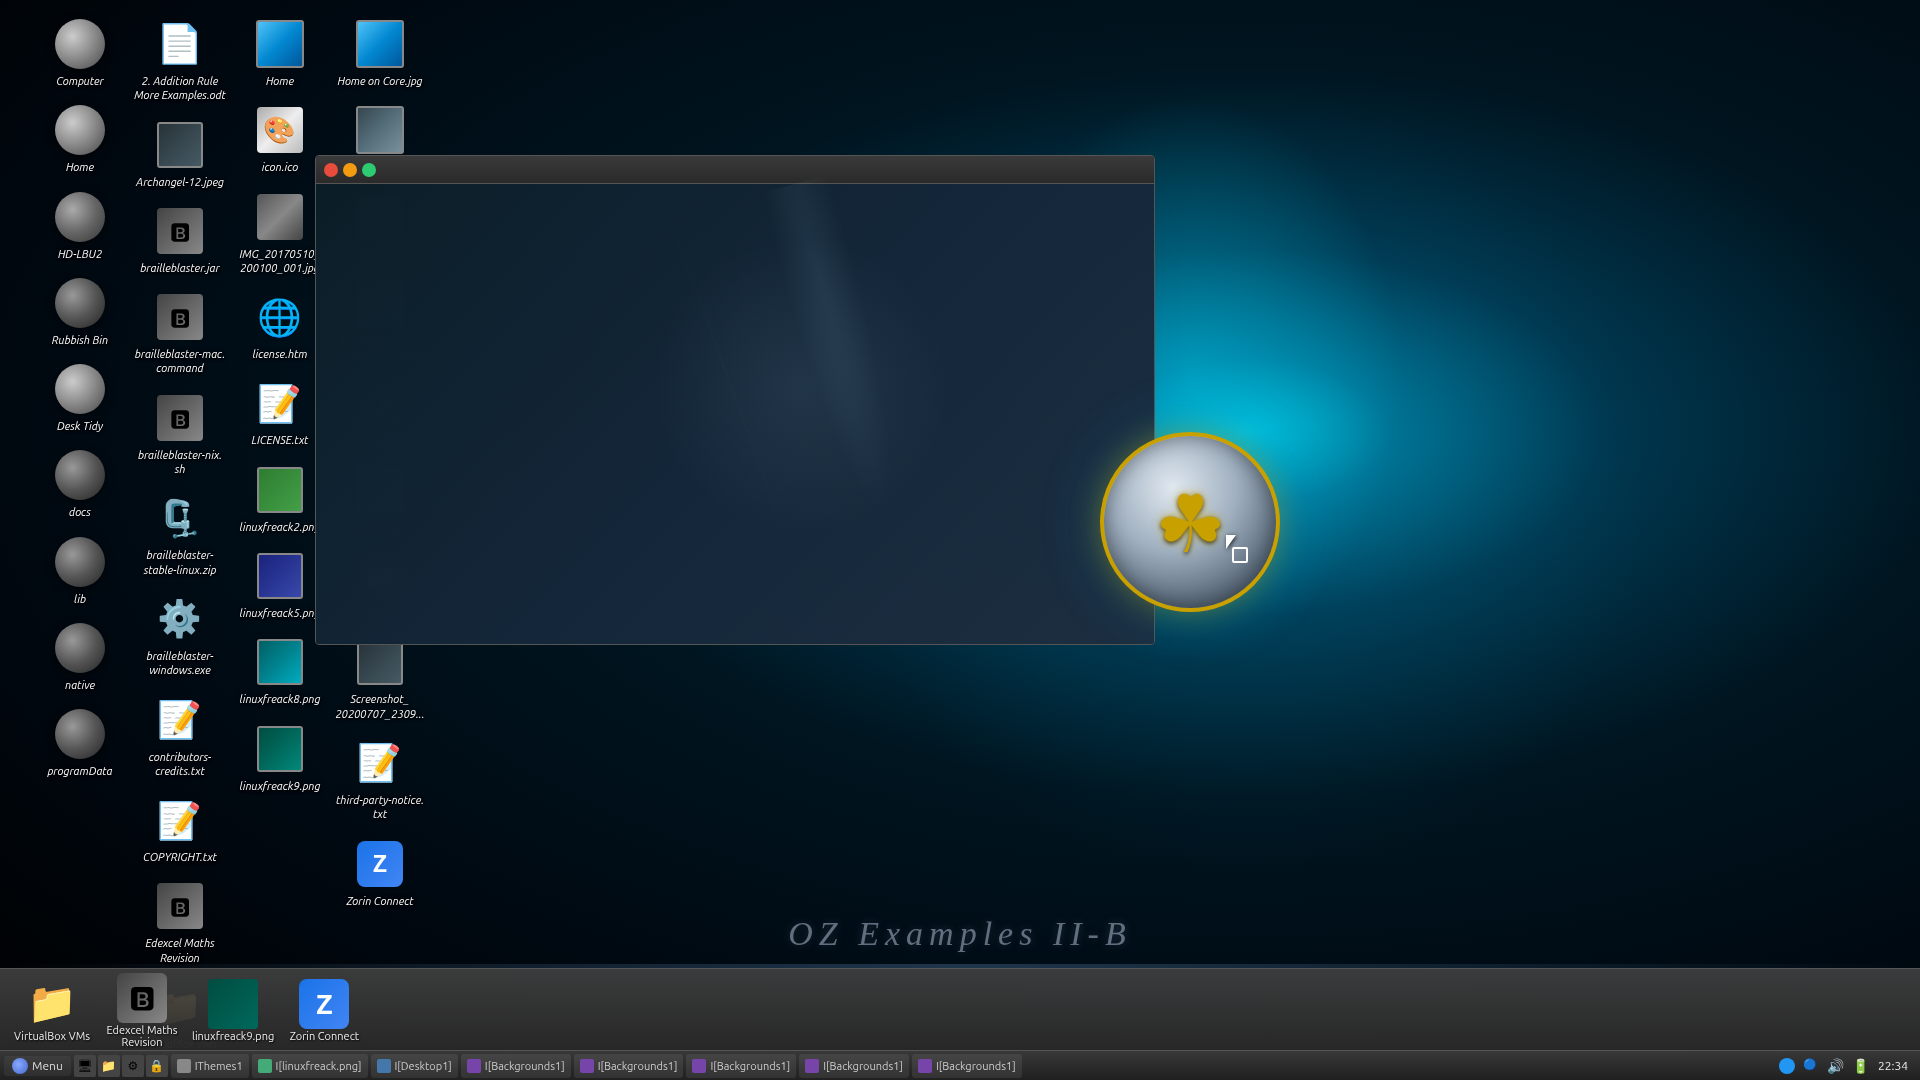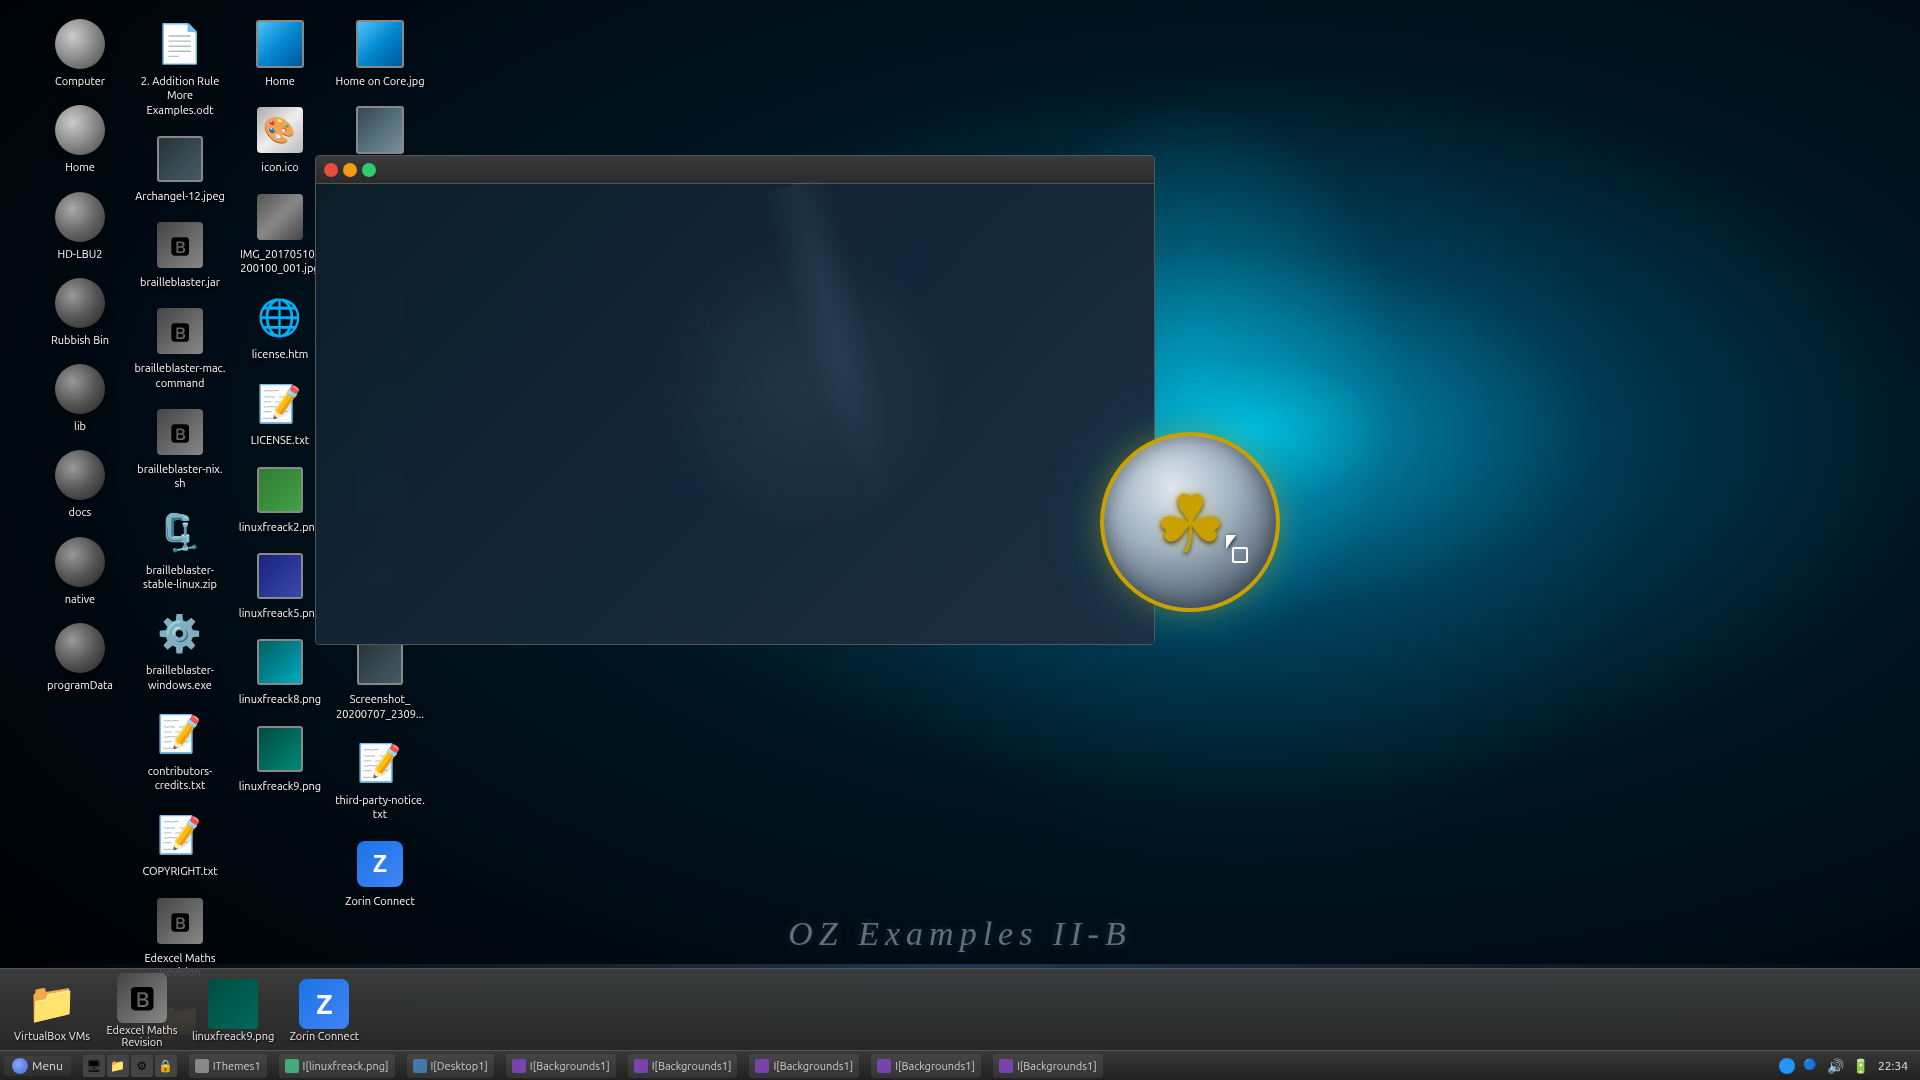--- a/index.html
+++ b/index.html
@@ -62,20 +62,21 @@
       font-size: 36px;
       margin-bottom: 4px;
     }
     .desktop-icon .icon-label {
       font-size: 11px;
       color: #fff;
       text-align: center;
       text-shadow: 1px 1px 2px #000, 0 0 4px #000;
       word-break: break-word;
       line-height: 1.3;
+      font-style: italic;
     }
 
     
     .col-1 { left: 30px; top: 10px; }
     .col-2 { left: 130px; top: 10px; }
     .col-3 { left: 230px; top: 10px; }
     .col-4 { left: 330px; top: 10px; }
 
     
     .sphere-icon {
@@ -143,21 +144,21 @@
       position: absolute;
       bottom: 0;
       left: 0;
       right: 0;
       height: 30px;
       background: linear-gradient(180deg, #383838, #202020);
       z-index: 200;
       display: flex;
       align-items: center;
       padding: 0 4px;
-      gap: 12px;
+      gap: 3px;
       border-top: 1px solid #555;
     }
     .tb-menu {
       display: flex;
       align-items: center;
       gap: 4px;
       padding: 2px 8px;
       background: rgba(255,255,255,0.05);
       border-radius: 3px;
       cursor: pointer;
@@ -383,29 +384,35 @@
       <span class="icon-label">HD-LBU2</span>
     </div>
     <div class="desktop-icon">
       <div class="icon-img">
         <div class="sphere-icon-dark"></div>
       </div>
       <span class="icon-label">Rubbish Bin</span>
     </div>
     <div class="desktop-icon">
       <div class="icon-img">
+        <div class="sphere-icon"></div>
+      </div>
+      <span class="icon-label">Desk Tidy</span>
+    </div>
+    <div class="desktop-icon">
+      <div class="icon-img">
         <div class="sphere-icon-dark"></div>
       </div>
+      <span class="icon-label">docs</span>
+    </div>
+    <div class="desktop-icon">
+      <div class="icon-img">
+        <div class="sphere-icon-dark"></div>
+      </div>
       <span class="icon-label">lib</span>
-    </div>
-    <div class="desktop-icon">
-      <div class="icon-img">
-        <div class="sphere-icon-dark"></div>
-      </div>
-      <span class="icon-label">docs</span>
     </div>
     <div class="desktop-icon">
       <div class="icon-img">
         <div class="sphere-icon-dark"></div>
       </div>
       <span class="icon-label">native</span>
     </div>
     <div class="desktop-icon">
       <div class="icon-img">
         <div class="sphere-icon-dark"></div>

